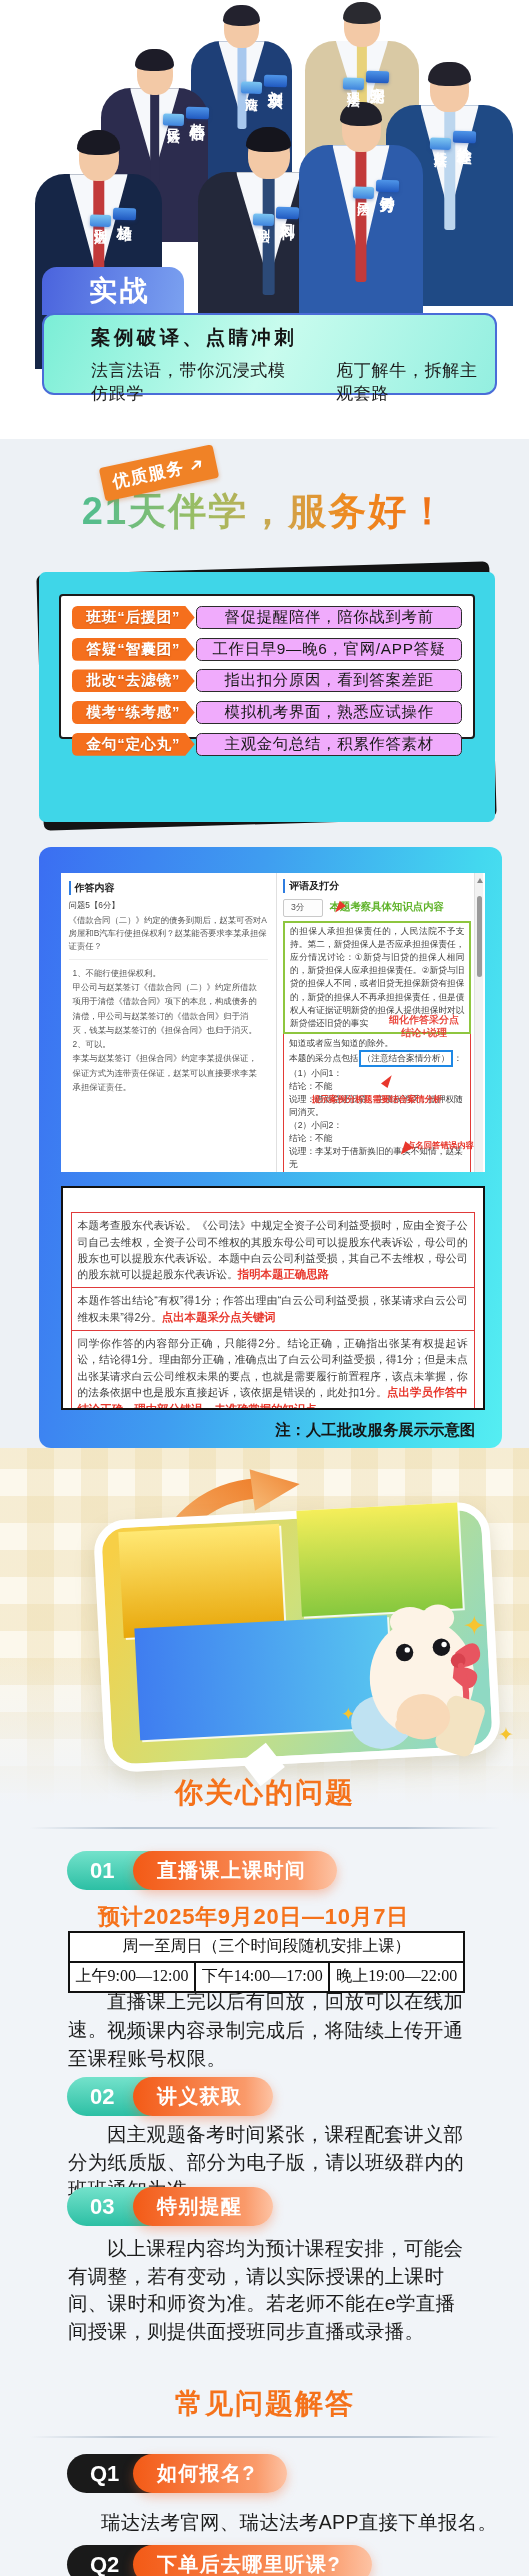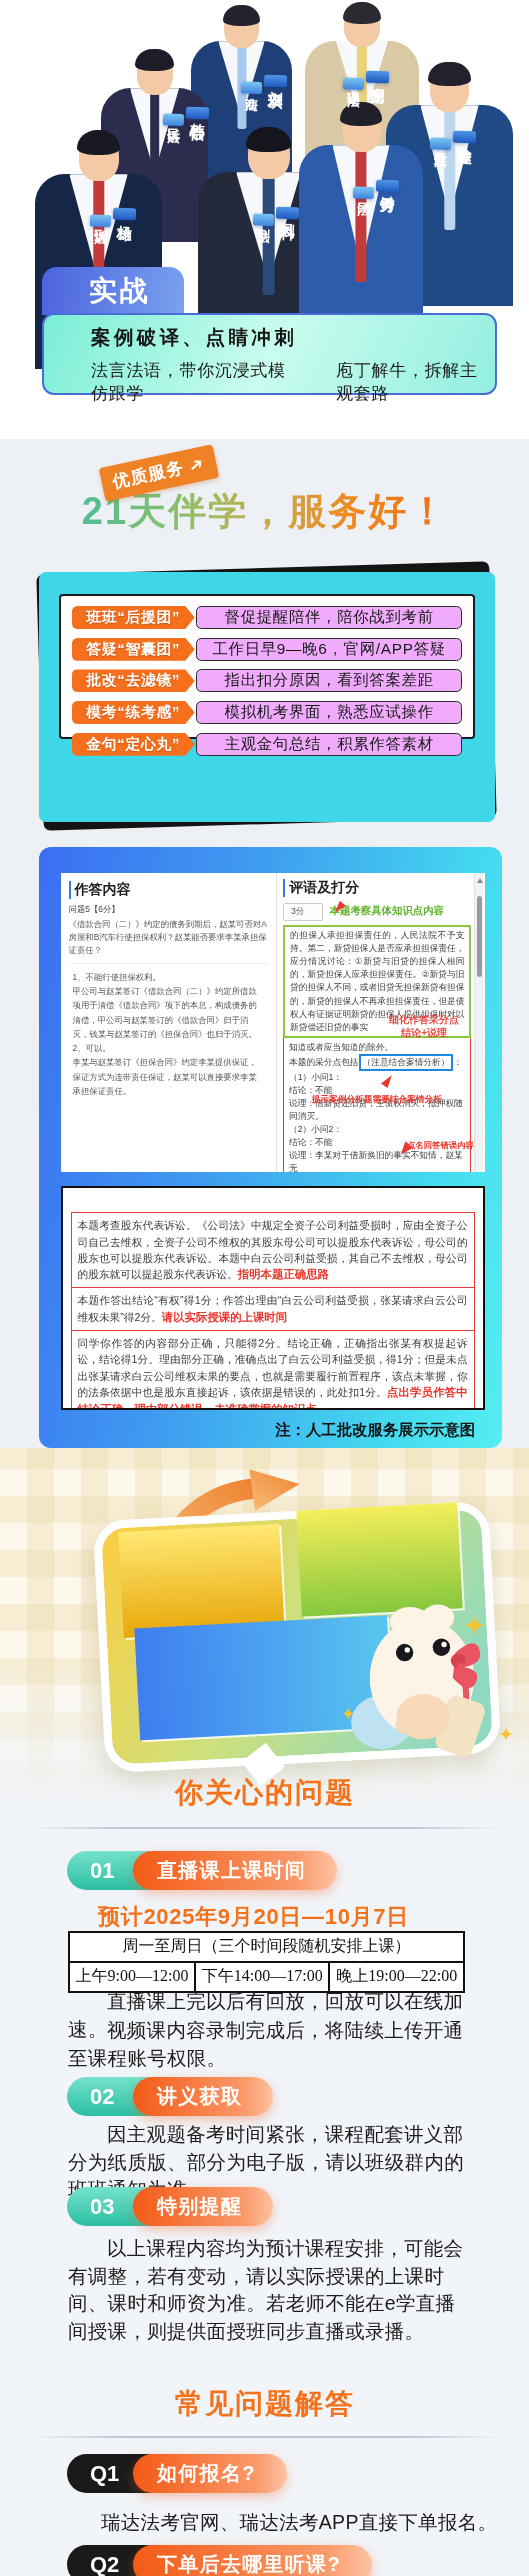--- a/index.html
+++ b/index.html
@@ -37,21 +37,21 @@
   .svc-black{position:absolute;left:40px;top:568px;width:453px;height:256px;background:#141414;border-radius:6.7px;transform:rotate(-1.7deg);}
   .svc-cyan{position:absolute;left:39px;top:572px;width:456px;height:250px;background:#3fd6e8;border-radius:6.7px;}
   .svc-white{position:absolute;left:59px;top:594px;width:416px;height:145px;box-sizing:border-box;background:#fff;border:2px solid #1b1b1b;border-radius:4px;padding:10px 10.7px;display:flex;flex-direction:column;gap:8.7px;}
   .svc-row{display:flex;height:29.5px;}
   .svc-label{flex:none;width:123px;background:#f56f1d;color:#fff;font-size:14.8px;font-weight:900;display:flex;align-items:center;justify-content:center;border-radius:5.4px 0 0 5.4px;clip-path:polygon(0 0,calc(100% - 9.4px) 0,100% 50%,calc(100% - 9.4px) 100%,0 100%);letter-spacing:0.7px;text-shadow:0 0.7px 1.3px rgba(120,40,0,.35);}
   .svc-pill{flex:1;margin-left:1.3px;border:1.7px solid #2b2b2b;border-radius:5.4px;background:#f0abfc;display:flex;align-items:center;justify-content:center;font-size:15.4px;color:#191919;letter-spacing:0.7px;}
 
   
   .panel{position:absolute;left:39px;top:847px;width:463px;height:601px;box-sizing:border-box;border-radius:12px;background:linear-gradient(100deg,#3b6ef2 0%,#3f9df0 40%,#43d8ef 78%,#55eef2 100%);padding:25.5px 17.4px 9.4px 21.5px;}
   .shot1{position:relative;background:#fff;height:299px;display:flex;overflow:hidden;}
-  .col-h{font-size:14px;font-weight:bold;color:#222;border-left:2.7px solid #2f7de0;padding-left:4px;margin-bottom:5.4px;}
+  .col-h{font-size:10px;font-weight:bold;color:#222;border-left:2.7px solid #2f7de0;padding-left:4px;margin-bottom:5.4px;}
   .shot1 .lcol{flex:1.06;padding:8px 8px 4px 8px;font-size:8.4px;color:#555;overflow:hidden;}
   .shot1 .rcol{flex:1;border-left:0.7px solid #e0e0e0;padding:6.7px 13.4px 2.7px 6.7px;position:relative;font-size:8.7px;color:#444;overflow:hidden;}
   .q-label{margin-top:4px;color:#444;}
   .q-text{margin-top:2.7px;line-height:1.55;}
   .ans{margin-top:6.7px;border-top:0.7px solid #eee;padding:5.4px 2.7px 0 4px;line-height:1.7;white-space:pre-line;color:#555;}
   .score-row{display:flex;align-items:flex-start;gap:6.7px;margin:2.7px 0 4px;}
   .score-box{border:0.7px solid #c9c9c9;border-radius:2px;padding:2px 17.4px 2px 6.7px;color:#555;background:#fdfdfd;}
   .ann-green{color:#5fb32a;font-weight:bold;font-size:10.4px;padding-top:1.3px;}
   .gbox{border:2px solid #8ec63f;padding:2.7px 4.7px;line-height:1.5;text-align:justify;color:#3c3c3c;}
   .rbox{border:1.3px solid #e23b36;border-top:none;padding:2.7px 4.7px;line-height:1.5;color:#3c3c3c;white-space:pre-line;}
@@ -241,21 +241,21 @@
         <div class="tri" style="right:75px;top:270px;border-width:0 5.4px 13.4px 5.4px;border-color:transparent transparent #e8372c transparent;transform:rotate(-140deg);"></div>
         <div class="scrollbar">
           <div class="scroll-up"></div>
           <div class="scroll-thumb"></div>
         </div>
       </div>
     </div>
 
     <div class="shot2">
       <div class="s2box"><span>本题考查股东代表诉讼。《公司法》中规定全资子公司利益受损时，应由全资子公司自己去维权，全资子公司不维权的其股东母公司可以提股东代表诉讼，母公司的股东也可以提股东代表诉讼。本题中白云公司利益受损，其自己不去维权，母公司的股东就可以提起股东代表诉讼。</span><span class="red-inline">指明本题正确思路</span></div>
-      <div class="s2box"><span>本题作答出结论“有权”得1分；作答出理由“白云公司利益受损，张某请求白云公司维权未果”得2分。</span><span class="red-inline">请以实际授课的上课时间</span></div>
+      <div class="s2box"><span>本题作答出结论“有权”得1分；作答出理由“白云公司利益受损，张某请求白云公司维权未果”得2分。</span><span class="red-inline">点出本题采分点关键词</span></div>
       <div class="s2box"><span>同学你作答的内容部分正确，只能得2分。结论正确，正确指出张某有权提起诉讼，结论得1分。理由部分正确，准确点出了白云公司利益受损，得1分；但是未点出张某请求白云公司维权未果的要点，也就是需要履行前置程序，该点未掌握，你的法条依据中也是股东直接起诉，该依据是错误的，此处扣1分。</span><span class="red-inline">点出学员作答中结论正确，理由部分错误，未准确掌握的知识点</span></div>
     </div>
 
     <div class="panel-note">注：人工批改服务展示示意图</div>
   </div>
 
   <div class="checker"></div>
 
   <svg class="swoosh" width="161" height="107" viewBox="0 0 240 160">
     <defs>

